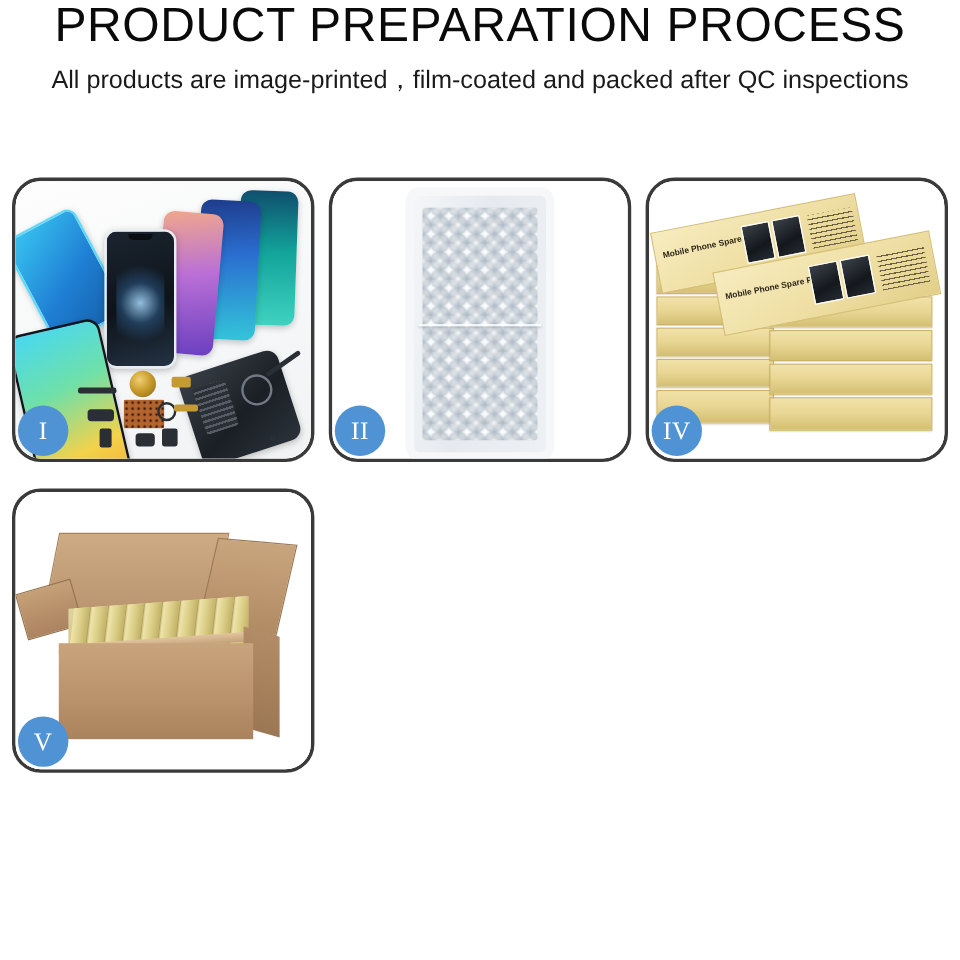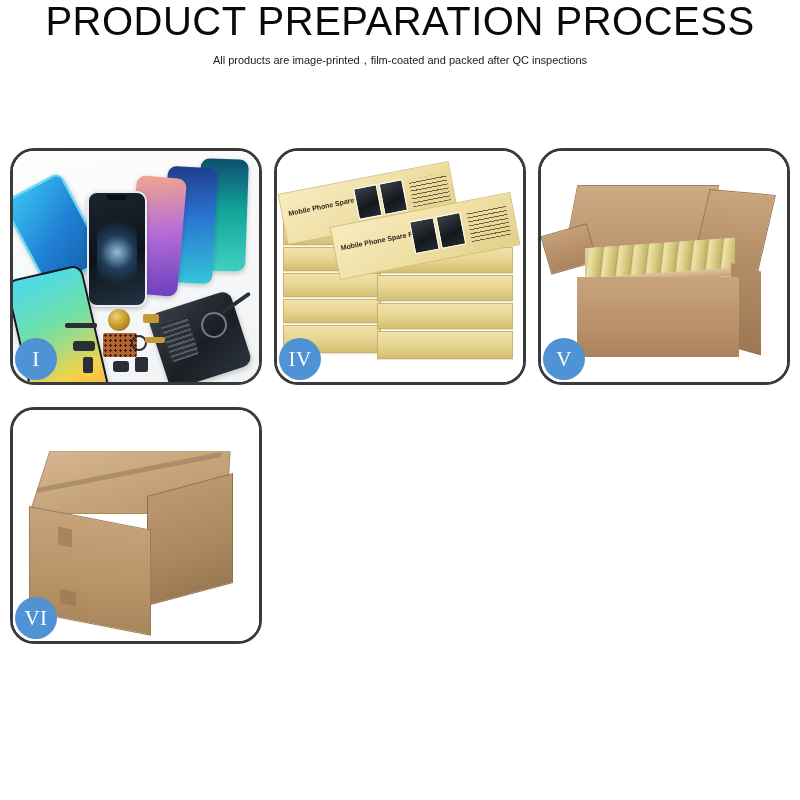--- a/index.html
+++ b/index.html
@@ -24,21 +24,21 @@
     font-size: 40px;
     font-weight: 400;
     letter-spacing: 0.5px;
     color: #0a0a0a;
     line-height: 1.05;
     margin: 0;
     white-space: nowrap;
   }
   .page-subtitle {
     font-family: "Liberation Sans", sans-serif;
-    font-size: 11px;
+    font-size: 21px;
     font-weight: 400;
     color: #1a1a1a;
     margin: 12px 0 16px 0;
     line-height: 1.2;
     white-space: nowrap;
   }
 
   
   .grid {
     position: absolute;
@@ -431,20 +431,32 @@
         <div class="part" style="left:122px;top:206px;width:13px;height:15px;border-radius:2px;"></div>
         <div class="part part-ring" style="left:118px;top:184px;width:12px;height:12px;"></div>
         <div class="part part-gold" style="left:132px;top:186px;width:20px;height:6px;"></div>
         <div class="part" style="left:212px;top:212px;width:5px;height:5px;border-radius:50%;"></div>
         <div class="part" style="left:206px;top:150px;width:34px;height:4px;transform:rotate(-35deg);"></div>
       </div>
       <div class="badge">I</div>
     </div>
   </div>
 
+  <div class="panel">
+    <div class="panel-inner">
+      <div class="scene-bubble">
+        <div class="bubble-sheet">
+          <div class="bubble-pack"></div>
+          <div class="bubble-pack-2"></div>
+          <div class="bubble-seam"></div>
+        </div>
+      </div>
+      <div class="badge">II</div>
+    </div>
+  </div>
 
 
   <div class="panel">
     <div class="panel-inner">
       <div class="scene-stack">
 
         <div class="sb" style="left:6px;top:70px;width:96px;height:22px;"></div>
         <div class="sb" style="left:6px;top:96px;width:96px;height:22px;"></div>
         <div class="sb" style="left:6px;top:122px;width:96px;height:22px;"></div>
         <div class="sb" style="left:6px;top:148px;width:96px;height:22px;"></div>
@@ -492,28 +504,14 @@
           <div class="c-bar" style="left:137px;"></div>
         </div>
         <div class="c-rim"></div>
         <div class="c-side"></div>
         <div class="c-front"></div>
       </div>
       <div class="badge">V</div>
     </div>
   </div>
 
-  <div class="panel">
-    <div class="panel-inner">
-      <div class="scene-sealed">
-        <div class="s-top"></div>
-        <div class="s-top-seam"></div>
-        <div class="s-right"></div>
-        <div class="s-front">
-          <div class="s-tab" style="left:28px;top:14px;width:14px;height:18px;"></div>
-          <div class="s-tab" style="left:30px;top:76px;width:16px;height:14px;"></div>
-        </div>
-      </div>
-      <div class="badge">VI</div>
-    </div>
-  </div>
 
 </div>
 
 </body></html>

